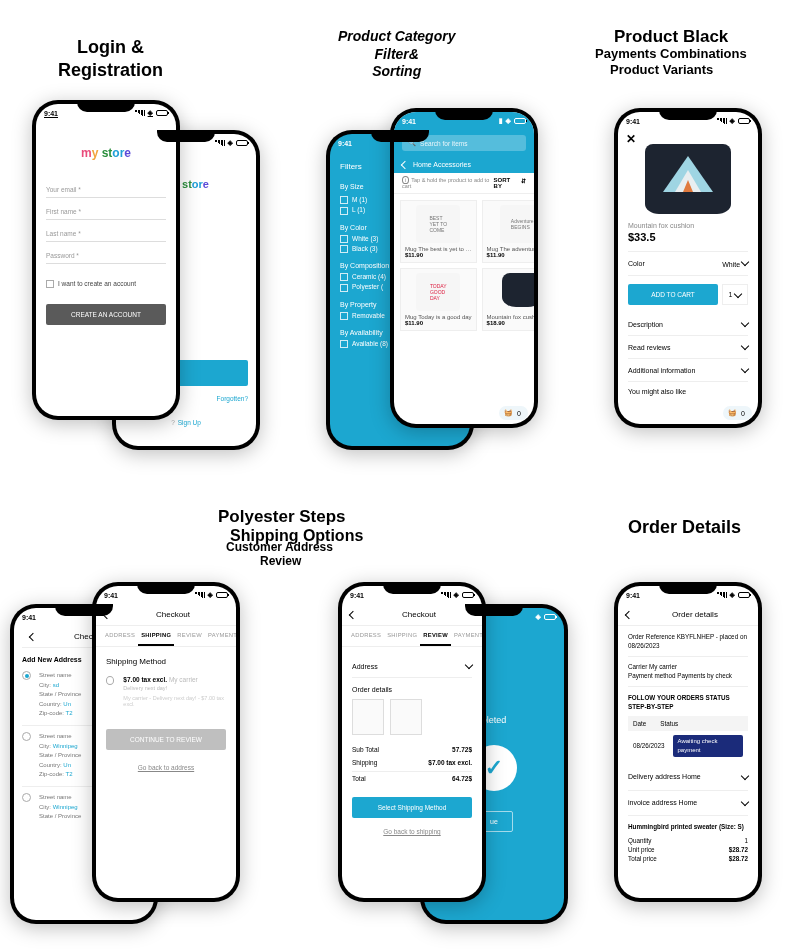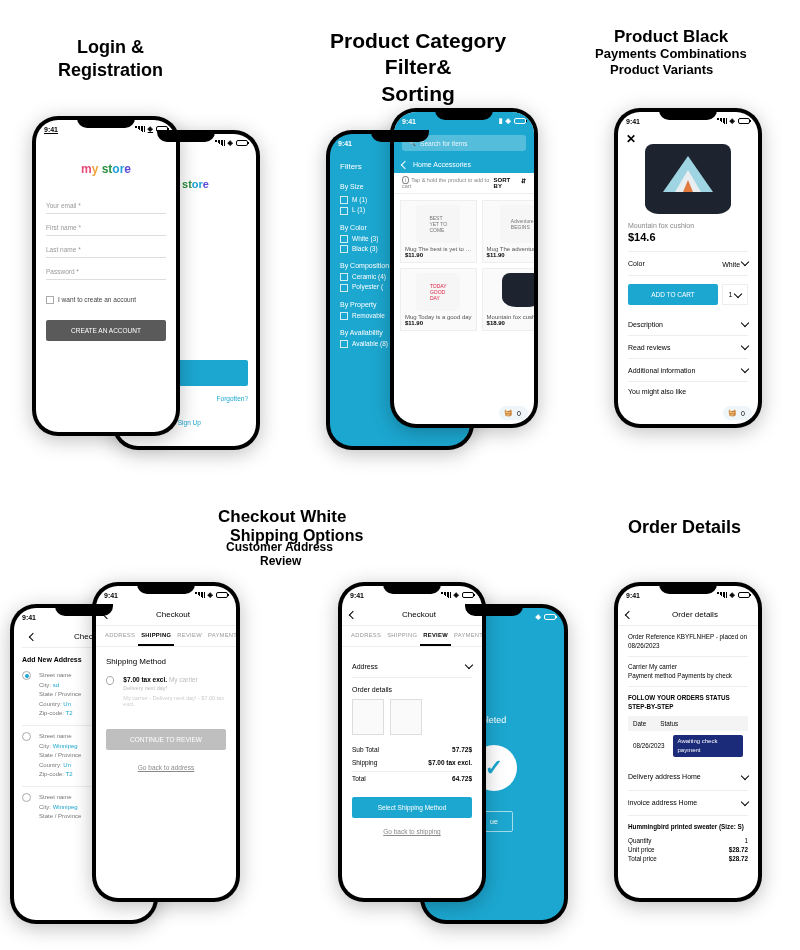--- a/index.html
+++ b/index.html
@@ -81,28 +81,28 @@
 
   .mug{width:44px;height:38px;border-radius:4px;margin:0 auto;background:#f6f6f6;display:flex;align-items:center;justify-content:center;font-size:5px;color:#777;}
 
   svg.tri{display:block;margin:0 auto;}
 </style>
 </head>
 <body>
 
 <div class="section-title" style="left:58px;top:36px;font-size:18px;white-space:pre;">Login &amp;
 Registration</div>
-<div class="section-title" style="left:330px;top:28px;font-size:21px;white-space:pre;">Product Category
+<div class="section-title" style="left:338px;top:28px;font-size:14px;white-space:pre;font-style:italic;">Product Category
 Filter&amp;
 Sorting</div>
 <div class="section-title" style="left:614px;top:26px;font-size:17px;">Product Black</div>
 <div class="section-title sub" style="left:595px;top:46px;font-size:13px;">Payments Combinations</div>
 <div class="section-title sub" style="left:610px;top:62px;font-size:13px;">Product Variants</div>
 
-<div class="section-title" style="left:218px;top:506px;font-size:17px;">Checkout White</div>
+<div class="section-title" style="left:218px;top:506px;font-size:17px;">Polyester Steps</div>
 <div class="section-title sub" style="left:230px;top:526px;font-size:16px;">Shipping Options</div>
 <div class="section-title sub" style="left:226px;top:540px;font-size:12px;">Customer Address</div>
 <div class="section-title sub" style="left:260px;top:554px;font-size:12px;">Review</div>
 
 <div class="section-title" style="left:628px;top:516px;font-size:18px;">Order Details</div>
 
 <div class="phone" style="left:112px;top:130px;">
   <div class="notch"></div>
   <div class="screen">
     <div class="statusbar">
@@ -117,21 +117,21 @@
       <div style="text-align:center;font-weight:bold;font-size:11px;margin-top:18px;">
         <span style="color:#e94b7b;">m</span><span style="color:#f2a33c;">y </span><span style="color:#2b8f3d;">st</span><span style="color:#20a0d8;">or</span><span style="color:#5b4ad8;">e</span>
       </div>
       <div style="position:absolute;bottom:44px;right:8px;font-size:6.5px;color:#1ca7d0">Forgotten?</div>
       <div class="btn-blue" style="position:absolute;bottom:60px;left:8px;right:8px;height:26px;"></div>
       <div style="position:absolute;bottom:20px;left:0;right:0;text-align:center;font-size:6.5px;color:#1ca7d0"><span style="color:#aaa;margin-right:3px;">?</span><span>Sign Up</span></div>
     </div>
   </div>
 </div>
 
-<div class="phone" style="left:32px;top:116px;text-decoration:underline;">
+<div class="phone" style="left:32px;top:100px;text-decoration:underline;">
   <div class="notch"></div>
   <div class="screen">
     <div class="statusbar">
       <span>9:41</span>
       <div class="right">
           <div class="sig"></div>
           <span>◈</span>
           <div class="batt"></div>
         </div>
     </div>
@@ -256,21 +256,21 @@
       <div style="margin-top:8px;">
         <div class="pillow" style="width:86px;height:70px;position:relative;">
           <svg class="tri" width="58" height="44" viewBox="0 0 58 44" style="position:absolute;top:8px;left:14px;">
             <polygon points="29,4 54,40 4,40" fill="#9fd5e3"></polygon>
             <polygon points="16,40 29,18 42,40" fill="#e8eef0"></polygon>
             <polygon points="24,40 29,28 34,40" fill="#e07a3e"></polygon>
           </svg>
         </div>
       </div>
       <div style="font-size:7px;color:#888;margin-top:8px;">Mountain fox cushion</div>
-      <div style="font-size:11px;font-weight:bold;margin:2px 0 8px;">$14.6</div>
+      <div style="font-size:11px;font-weight:bold;margin:2px 0 8px;">$33.5</div>
       <div class="accordion-row" style="border-top:1px solid #eee;">
         <span>Color</span>
         <span><span>White</span> <span class="chev down"></span></span>
       </div>
       <div style="display:flex;gap:4px;margin:8px 0;">
         <div class="btn-blue" style="flex:1;">ADD TO CART</div>
         <div style="border:1px solid #eee;width:26px;display:flex;justify-content:center;align-items:center;font-size:7px;gap:3px;">
             <span>1</span>
             <span class="chev down"></span>
           </div>

